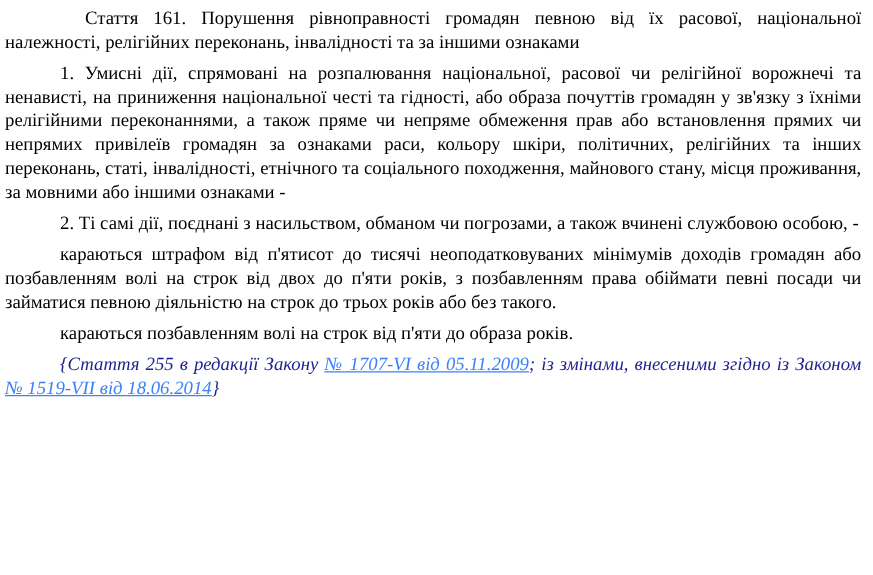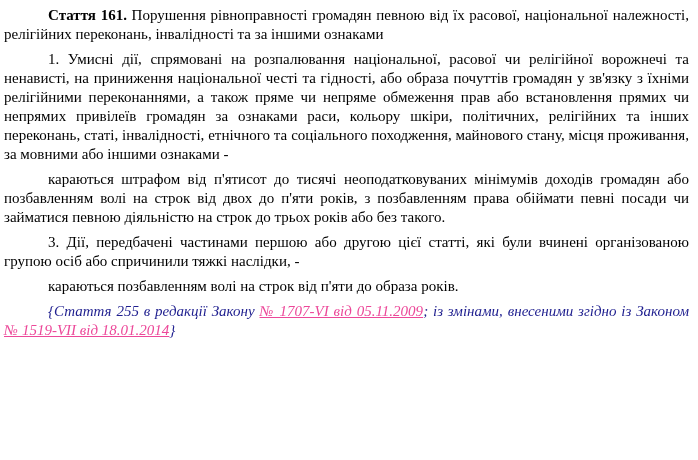--- a/index.html
+++ b/index.html
@@ -21,39 +21,40 @@
   }
   .para {
     margin: 6px 0;
     text-align: justify;
     text-indent: 44px;
   }
   .para:first-child {
     margin-top: 0;
   }
   .heading-number {
-    font-weight: bold;
+    font-weight: normal;
+    margin-left: 20px;
   }
   .note {
     font-style: italic;
     color: #1f1f8f;
   }
   .note a {
-    color: #ec4899;
+    color: #3b82f6;
     text-decoration: underline;
     cursor: pointer;
   }
 </style>
 </head>
 <body>
 
 <div class="page">
 
   <p class="para"><span class="heading-number">Стаття 161.</span><span> Порушення рівноправності громадян певною від їх расової, національної належності, релігійних переконань, інвалідності та за іншими ознаками</span></p>
 
   <p class="para">1. Умисні дії, спрямовані на розпалювання національної, расової чи релігійної ворожнечі та ненависті, на приниження національної честі та гідності, або образа почуттів громадян у зв'язку з їхніми релігійними переконаннями, а також пряме чи непряме обмеження прав або встановлення прямих чи непрямих привілеїв громадян за ознаками раси, кольору шкіри, політичних, релігійних та інших переконань, статі, інвалідності, етнічного та соціального походження, майнового стану, місця проживання, за мовними або іншими ознаками -</p>
+  <p class="para">2. Ті самі дії, поєднані з насильством, обманом чи погрозами, а також вчинені службовою особою, -</p>
   <p class="para">караються штрафом від п'ятисот до тисячі неоподатковуваних мінімумів доходів громадян або позбавленням волі на строк від двох до п'яти років, з позбавленням права обіймати певні посади чи займатися певною діяльністю на строк до трьох років або без такого.</p>
-  <p class="para">3. Дії, передбачені частинами першою або другою цієї статті, які були вчинені організованою групою осіб або спричинили тяжкі наслідки, -</p>
   <p class="para">караються позбавленням волі на строк від п'яти до образа років.</p>
 
-  <p class="para note"><span>{Стаття 255 в редакції Закону </span><a href="#">№ 1707-VI від 05.11.2009</a><span>; із змінами, внесеними згідно із Законом </span><a href="#">№ 1519-VII від 18.01.2014</a><span>}</span></p>
+  <p class="para note"><span>{Стаття 255 в редакції Закону </span><a href="#">№ 1707-VI від 05.11.2009</a><span>; із змінами, внесеними згідно із Законом </span><a href="#">№ 1519-VII від 18.06.2014</a><span>}</span></p>
 
 </div>
 
 </body></html>

